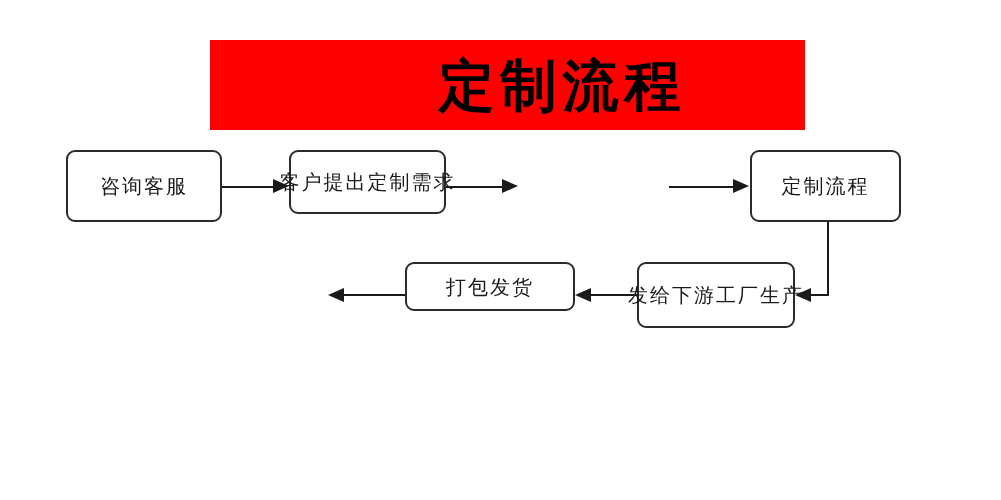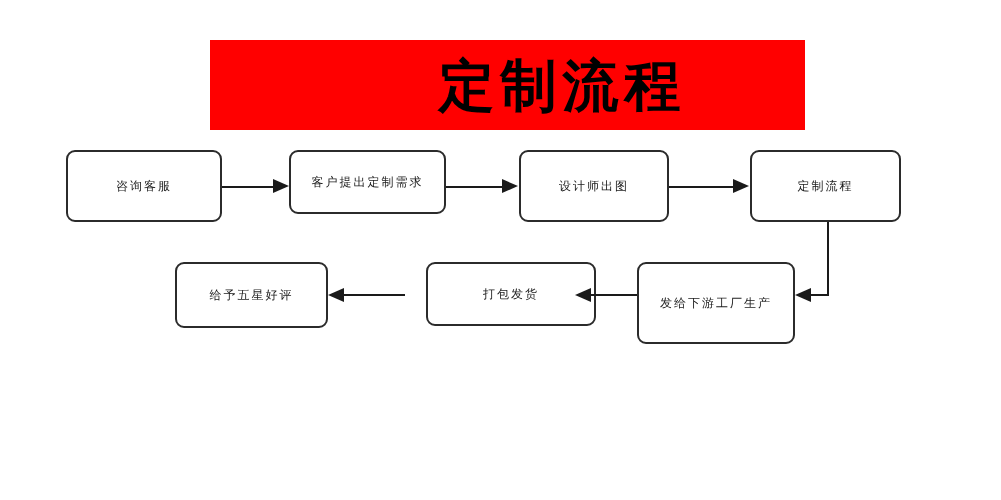--- a/index.html
+++ b/index.html
@@ -50,21 +50,21 @@
     box-sizing: border-box;
     background: #ffffff;
     border: 2.5px solid #2b2b2b;
     border-radius: 9px;
     display: flex;
     align-items: center;
     justify-content: center;
   }
   .flow-box .box-label {
     font-family: "DejaVu Serif", "Liberation Serif", serif;
-    font-size: 12px;
+    font-size: 20px;
     color: #1a1a1a;
     letter-spacing: 2px;
     white-space: nowrap;
     line-height: 1;
   }
 
   
   .conn-line-h {
     position: absolute;
     height: 0;
@@ -101,37 +101,31 @@
   </div>
 
   <div class="flow-box" style="left:66px; top:150px; width:156px; height:72px;">
     <span class="box-label">咨询客服</span>
   </div>
 
   <div class="flow-box" style="left:289px; top:150px; width:157px; height:64px;">
     <span class="box-label">客户提出定制需求</span>
   </div>
 
-  <div class="flow-box" style="left:519px; top:150px; width:150px; height:72px;">
-    <span class="box-label">设计师出图</span>
-  </div>
 
   <div class="flow-box" style="left:750px; top:150px; width:151px; height:72px;">
     <span class="box-label">定制流程</span>
   </div>
 
-  <div class="flow-box" style="left:175px; top:262px; width:153px; height:66px;">
-    <span class="box-label">给予五星好评</span>
-  </div>
 
-  <div class="flow-box" style="left:426px; top:262px; width:170px; height:64px;">
+  <div class="flow-box" style="left:405px; top:262px; width:170px; height:49px;">
     <span class="box-label">打包发货</span>
   </div>
 
-  <div class="flow-box" style="left:637px; top:262px; width:158px; height:82px;">
+  <div class="flow-box" style="left:637px; top:262px; width:158px; height:66px;">
     <span class="box-label">发给下游工厂生产</span>
   </div>
 
   <div class="conn-line-h" style="left:222px; top:186px; width:52px;"></div>
   <div class="arrow-head right" style="left:273px; top:179px;"></div>
 
   <div class="conn-line-h" style="left:446px; top:186px; width:57px;"></div>
   <div class="arrow-head right" style="left:502px; top:179px;"></div>
 
   <div class="conn-line-h" style="left:669px; top:186px; width:65px;"></div>

